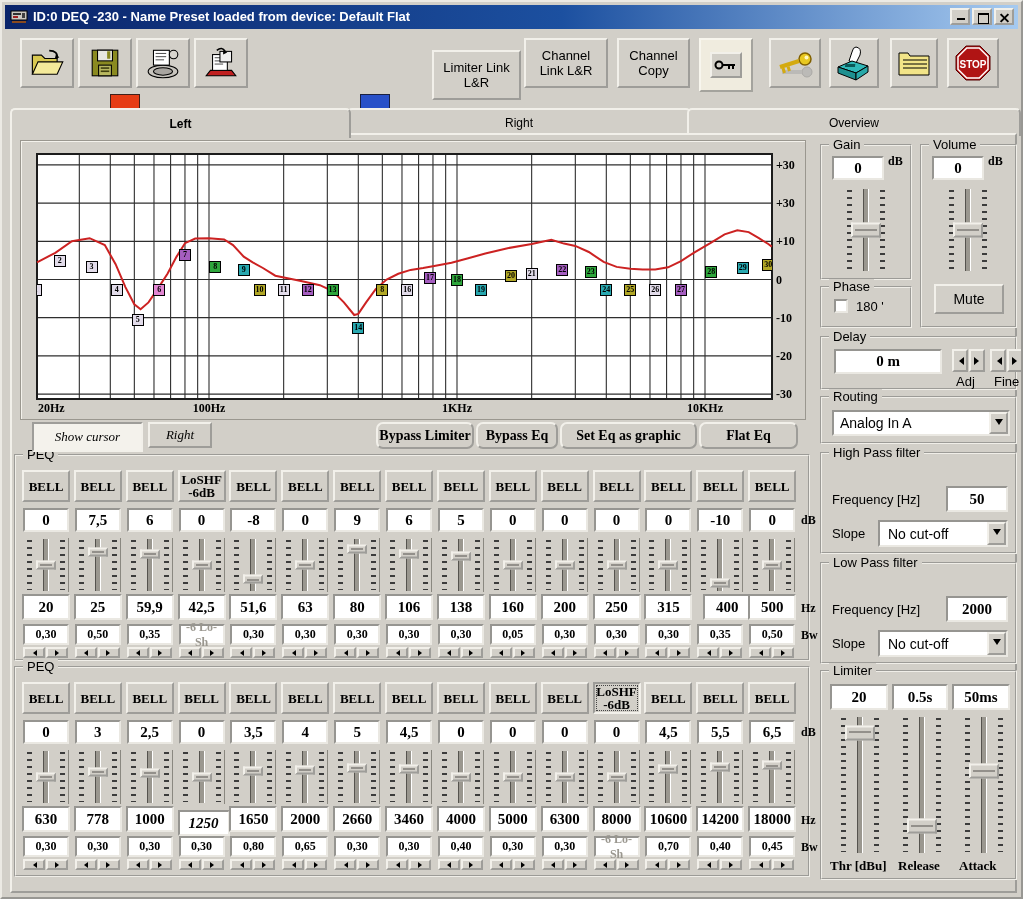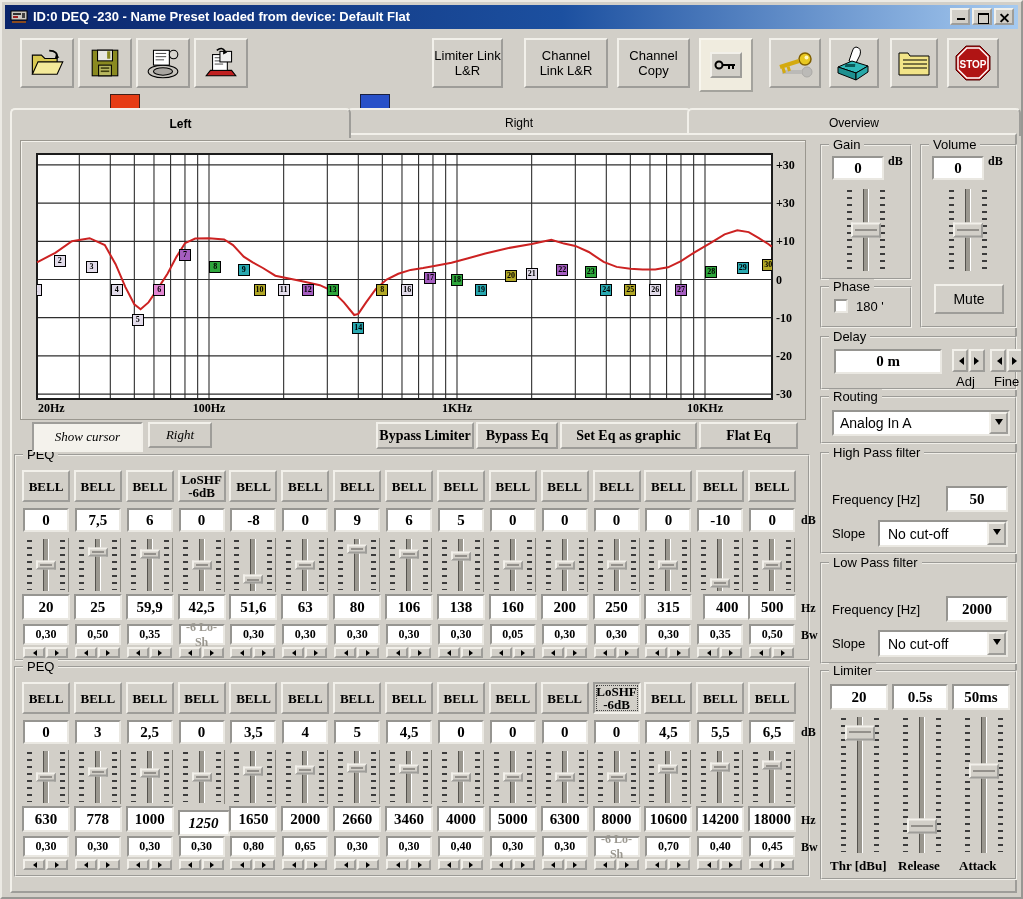--- a/index.html
+++ b/index.html
@@ -6,21 +6,21 @@
   #stage{position:relative;width:1023px;height:899px;background:#d2cfc8;
     font-family:"Liberation Sans",sans-serif;color:#000;overflow:hidden;
     border:2px outset #eceae4;box-sizing:border-box;}
   .abs{position:absolute;}
   .raised{background:#d2cfc8;border:2px outset #f2f0ea;box-sizing:border-box;}
   .sunkw{background:#fff;border:2px inset #eae8e2;box-sizing:border-box;}
   .group{border:2px groove #f0eee8;box-sizing:border-box;}
   .glabel{position:absolute;top:-9px;left:7px;background:#d2cfc8;padding:0 4px;font-size:13px;white-space:nowrap;}
   .ctr{display:flex;align-items:center;justify-content:center;text-align:center;}
   .serif{font-family:"Liberation Serif",serif;}
-  .bold{font-weight:bold;}
+  .bold{font-weight:bold;border-radius:7px;}
   
   #titlebar{left:3px;top:3px;right:3px;height:24px;
     background:linear-gradient(to right,#0a246a,#1c50a0 55%,#a6caf0);
     display:flex;align-items:center;color:#fff;font-weight:bold;font-size:13px;}
   .winbtn{width:20px;height:17px;margin-left:2px;position:relative;}
   .gl-min{position:absolute;left:5px;bottom:3px;width:8px;height:2px;background:#000;}
   .gl-max{position:absolute;left:4px;top:3px;width:9px;height:8px;border:1px solid #000;border-top:2px solid #000;}
   .gl-x1,.gl-x2{position:absolute;left:3px;top:7px;width:11px;height:2px;background:#000;}
   .gl-x1{transform:rotate(45deg);} .gl-x2{transform:rotate(-45deg);}
   
@@ -116,21 +116,21 @@
       <rect x="10" y="8" width="14" height="15" fill="#fff" stroke="#000"></rect>
       <line x1="12" y1="11" x2="22" y2="11" stroke="#555"></line>
         <line x1="12" y1="14" x2="22" y2="14" stroke="#555"></line>
       <line x1="12" y1="17" x2="20" y2="17" stroke="#555"></line>
       <rect x="17" y="5" width="11" height="10" fill="#efefef" stroke="#000"></rect>
       <path d="M14 4 q5 -4 8 1" stroke="#000" fill="none" stroke-width="1.5"></path>
       <path d="M20 4 l4 2 -4 2 z" fill="#000"></path>
     </svg>
   </div>
 
-  <div class="abs raised tbtn ctr tbtxt" style="left:430px;top:36px;width:71px">
+  <div class="abs raised tbtn ctr tbtxt" style="left:430px;top:48px;width:89px">
     <span><span>Limiter Link</span><br><span>L&amp;R</span></span>
   </div>
   <div class="abs raised tbtn ctr tbtxt" style="left:522px;top:36px;width:84px">
     <span><span>Channel</span><br><span>Link L&amp;R</span></span>
   </div>
   <div class="abs raised tbtn ctr tbtxt" style="left:615px;top:36px;width:73px">
     <span><span>Channel</span><br><span>Copy</span></span>
   </div>
 
   <div class="abs tbtn ctr" style="left:697px;top:36px;width:50px;background:#f0ecdf;border:2px outset #f8f6ee">

